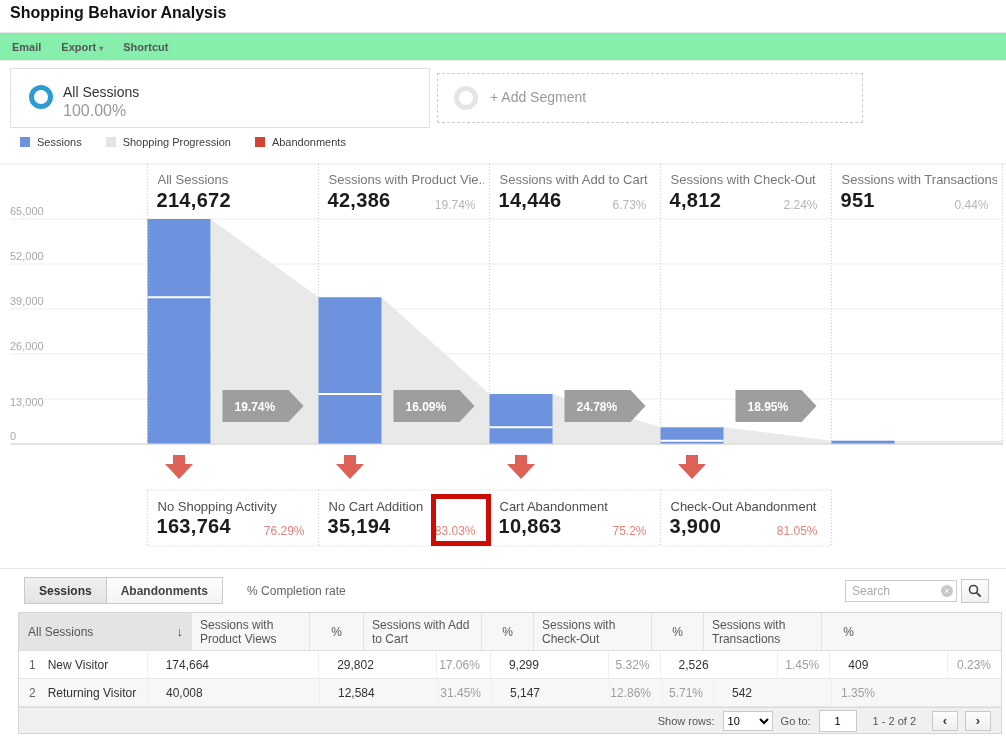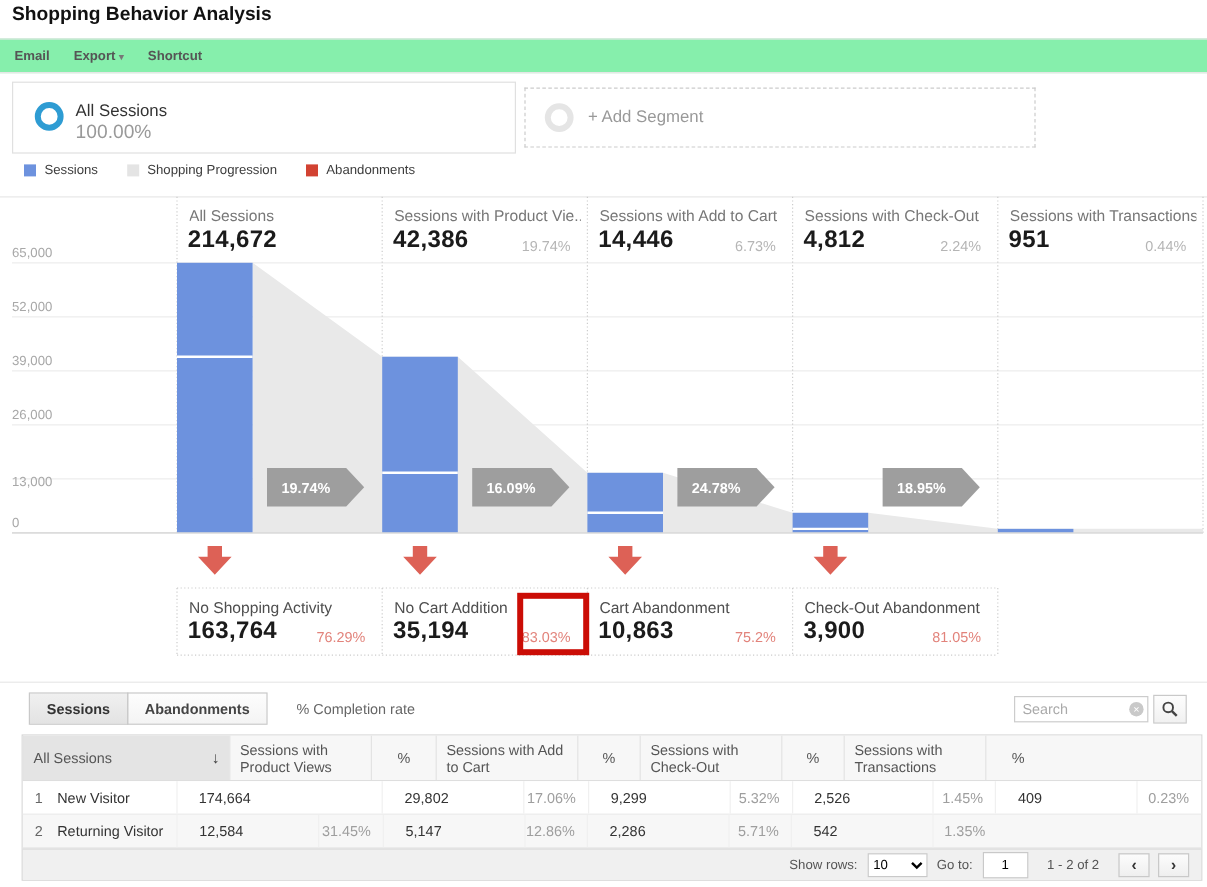--- a/index.html
+++ b/index.html
@@ -239,25 +239,25 @@
         <div class="td val" style="width: 118px; border-left: 1px solid rgb(240, 240, 240);">2,526</div>
         <div class="td pct" style="width: 52px; border-left: 1px solid rgb(240, 240, 240);">1.45%</div>
         <div class="td val" style="width: 118px; border-left: 1px solid rgb(240, 240, 240);">409</div>
         <div class="td pct" style="width: 54px; border-left: 1px solid rgb(240, 240, 240);">0.23%</div>
       </div>
       <div class="tr even">
         <div class="td" style="width: 128px;">
           <span class="rownum">2</span>
           <span>Returning Visitor</span>
         </div>
+        <div class="td val" style="width: 172px; border-left: 1px solid rgb(240, 240, 240);">40,008</div>
         <div class="td val" style="width: 118px; border-left: 1px solid rgb(240, 240, 240);">12,584</div>
         <div class="td pct" style="width: 54px; border-left: 1px solid rgb(240, 240, 240);">31.45%</div>
         <div class="td val" style="width: 118px; border-left: 1px solid rgb(240, 240, 240);">5,147</div>
         <div class="td pct" style="width: 52px; border-left: 1px solid rgb(240, 240, 240);">12.86%</div>
-        <div class="td val" style="width: 118px; border-left: 1px solid rgb(240, 240, 240);">2,286</div>
         <div class="td pct" style="width: 52px; border-left: 1px solid rgb(240, 240, 240);">5.71%</div>
         <div class="td val" style="width: 118px; border-left: 1px solid rgb(240, 240, 240);">542</div>
         <div class="td pct" style="width: 54px; border-left: 1px solid rgb(240, 240, 240);">1.35%</div>
       </div>
     </div>
   <div class="tfoot">
     <span>Show rows:</span>
     <select class="rows-select">
       <option>10</option>
     </select>

